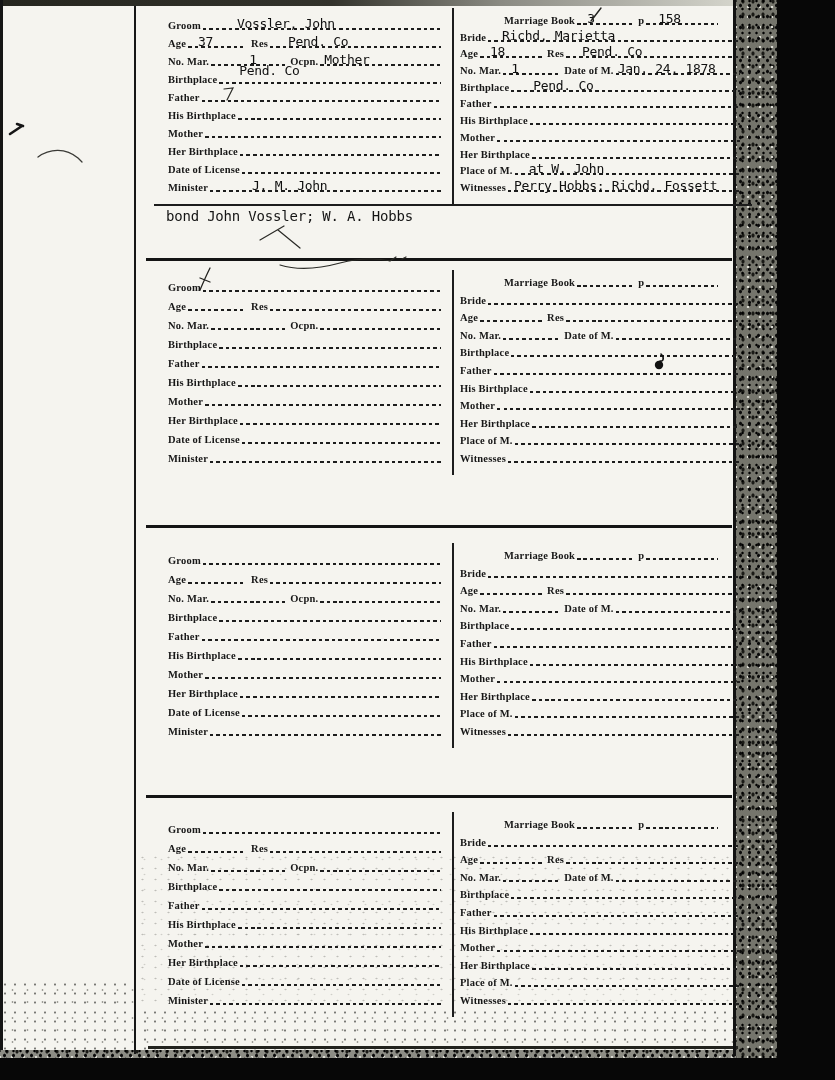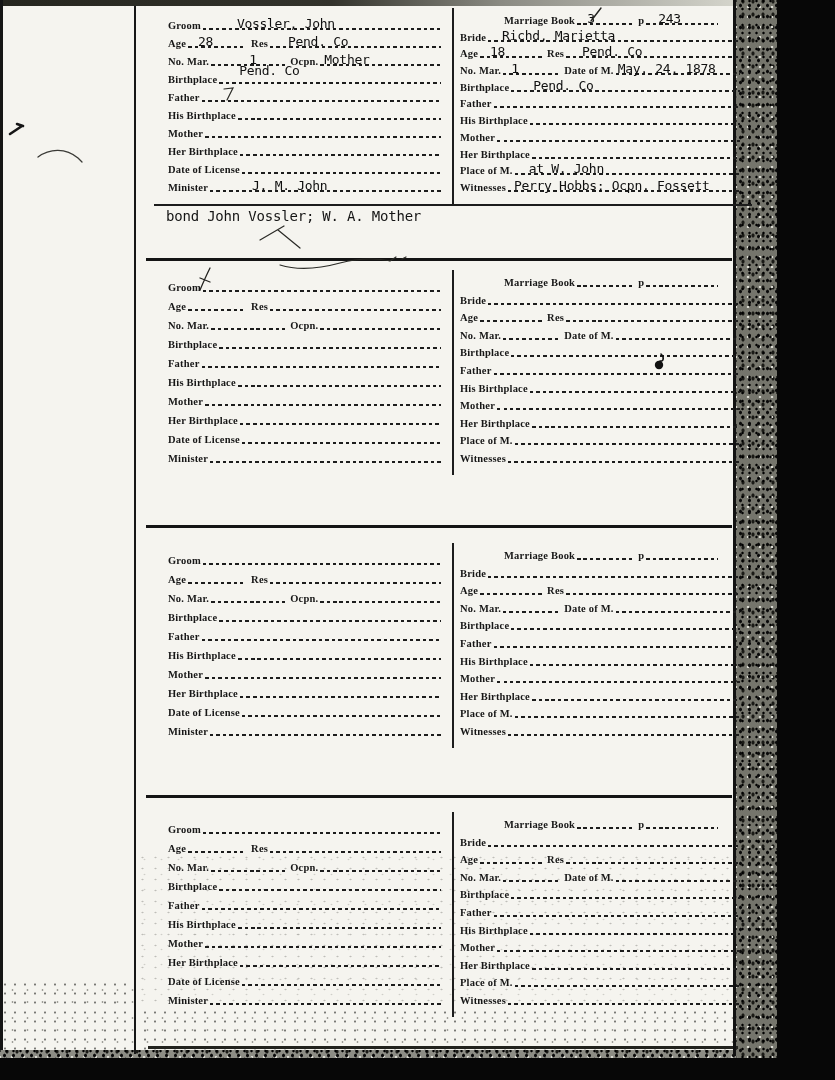--- a/index.html
+++ b/index.html
@@ -77,35 +77,35 @@
   <div class="abs" id="bar-right"></div>
   <div class="abs" id="bar-bottom"></div>
   <div class="abs" id="bottom-line"></div>
 
   <div class="abs" id="vl-left"></div>
   <div class="abs" id="vl-right"></div>
   <div class="abs" style="left:146px;top:258px;width:586px;height:3px;background:#141414;"></div>
   <div class="abs" style="left:146px;top:525px;width:586px;height:3px;background:#141414;"></div>
   <div class="abs" style="left:146px;top:795px;width:586px;height:3px;background:#141414;"></div>
 
-  <div id="bond-note">bond John Vossler; W. A. Mother</div>
+  <div id="bond-note">bond John Vossler; W. A. Hobbs</div>
 
   <div id="form-area">
       <div class="section first" style="top: 8px; height: 196px;">
         <div class="col groom">
           <div class="frow">
             <span class="lbl">Groom</span>
             <span class="fill" style="flex: 1 1 0%;">
               <span class="val" style="left: 34px;">Vossler, John</span>
             </span>
           </div>
           <div class="frow">
             <span class="lbl">Age</span>
             <span class="fill" style="flex: 0 0 58px;">
-              <span class="val" style="left: 10px;">28</span>
+              <span class="val" style="left: 10px;">37</span>
             </span>
             <span class="lbl">Res</span>
             <span class="fill" style="flex: 1 1 0%;">
               <span class="val" style="left: 18px;">Pend. Co</span>
             </span>
           </div>
           <div class="frow">
             <span class="lbl">No. Mar.</span>
             <span class="fill" style="flex: 0 0 74px;">
               <span class="val" style="left: 38px;">1</span>
@@ -149,21 +149,21 @@
           </div>
         </div>
         <div class="col bride">
           <div class="frow hrow">
             <span class="lbl">Marriage Book</span>
             <span class="fill" style="flex: 0 0 56px;">
               <span class="val" style="left: 10px;">3</span>
             </span>
             <span class="lbl">p</span>
             <span class="fill" style="flex: 0 0 72px;">
-              <span class="val" style="left: 12px;">243</span>
+              <span class="val" style="left: 12px;">158</span>
             </span>
           </div>
           <div class="frow">
             <span class="lbl">Bride</span>
             <span class="fill" style="flex: 1 1 0%;">
               <span class="val" style="left: 14px;">Richd, Marietta</span>
             </span>
           </div>
           <div class="frow">
             <span class="lbl">Age</span>
@@ -175,21 +175,21 @@
               <span class="val" style="left: 16px;">Pend. Co</span>
             </span>
           </div>
           <div class="frow">
             <span class="lbl">No. Mar.</span>
             <span class="fill" style="flex: 0 0 56px;">
               <span class="val" style="left: 8px;">1</span>
             </span>
             <span class="lbl">Date of M.</span>
             <span class="fill" style="flex: 1 1 0%;">
-              <span class="val" style="left: 2px;">May. 24, 1878</span>
+              <span class="val" style="left: 2px;">Jan. 24, 1878</span>
             </span>
           </div>
           <div class="frow">
             <span class="lbl">Birthplace</span>
             <span class="fill" style="flex: 1 1 0%;">
               <span class="val" style="left: 22px;">Pend. Co</span>
             </span>
           </div>
           <div class="frow">
             <span class="lbl">Father</span>
@@ -209,21 +209,21 @@
           </div>
           <div class="frow">
             <span class="lbl">Place of M.</span>
             <span class="fill" style="flex: 1 1 0%;">
               <span class="val" style="left: 14px;">at W. John</span>
             </span>
           </div>
           <div class="frow">
             <span class="lbl">Witnesses</span>
             <span class="fill" style="flex: 1 1 0%;">
-              <span class="val" style="left: 6px;">Perry Hobbs; Ocpn. Fossett</span>
+              <span class="val" style="left: 6px;">Perry Hobbs; Richd. Fossett</span>
             </span>
           </div>
         </div>
       </div>
       <div class="section" style="top: 270px; height: 205px;">
         <div class="col groom">
           <div class="frow">
             <span class="lbl">Groom</span>
             <span class="fill" style="flex: 1 1 0%;"></span>
           </div>

